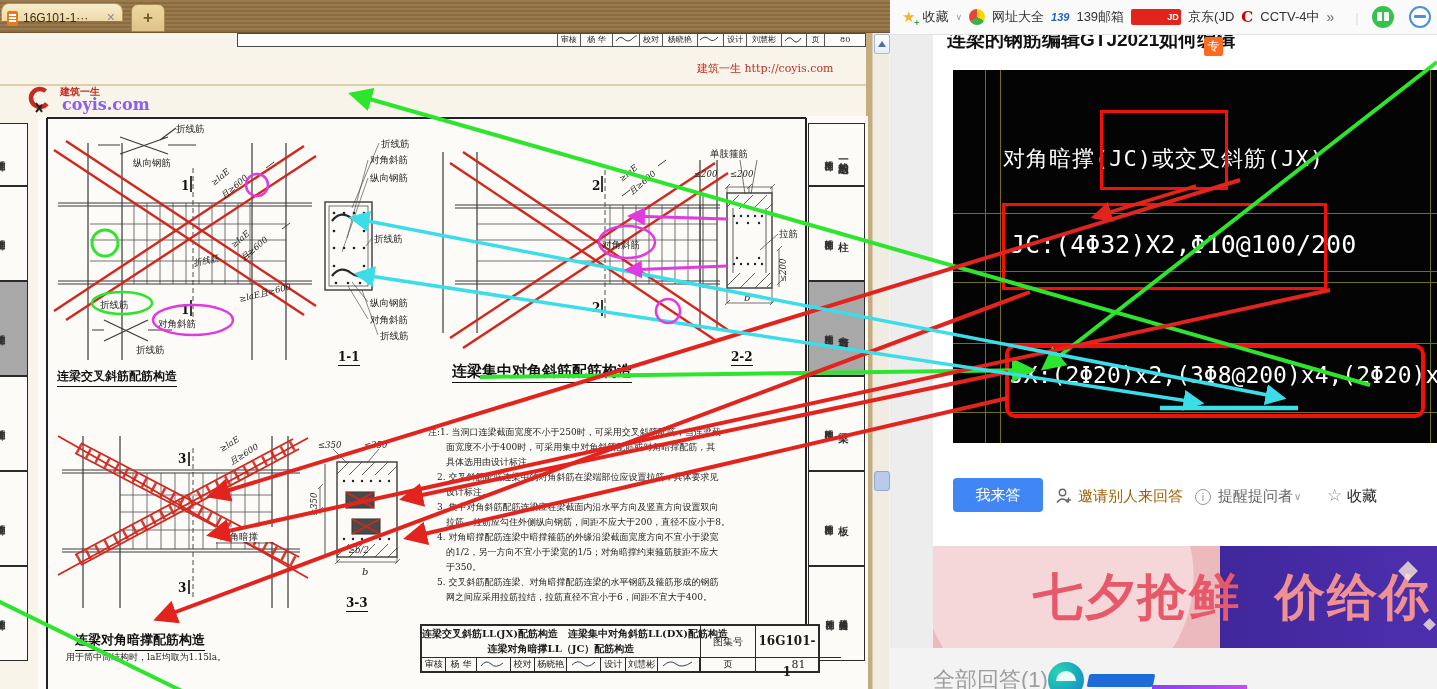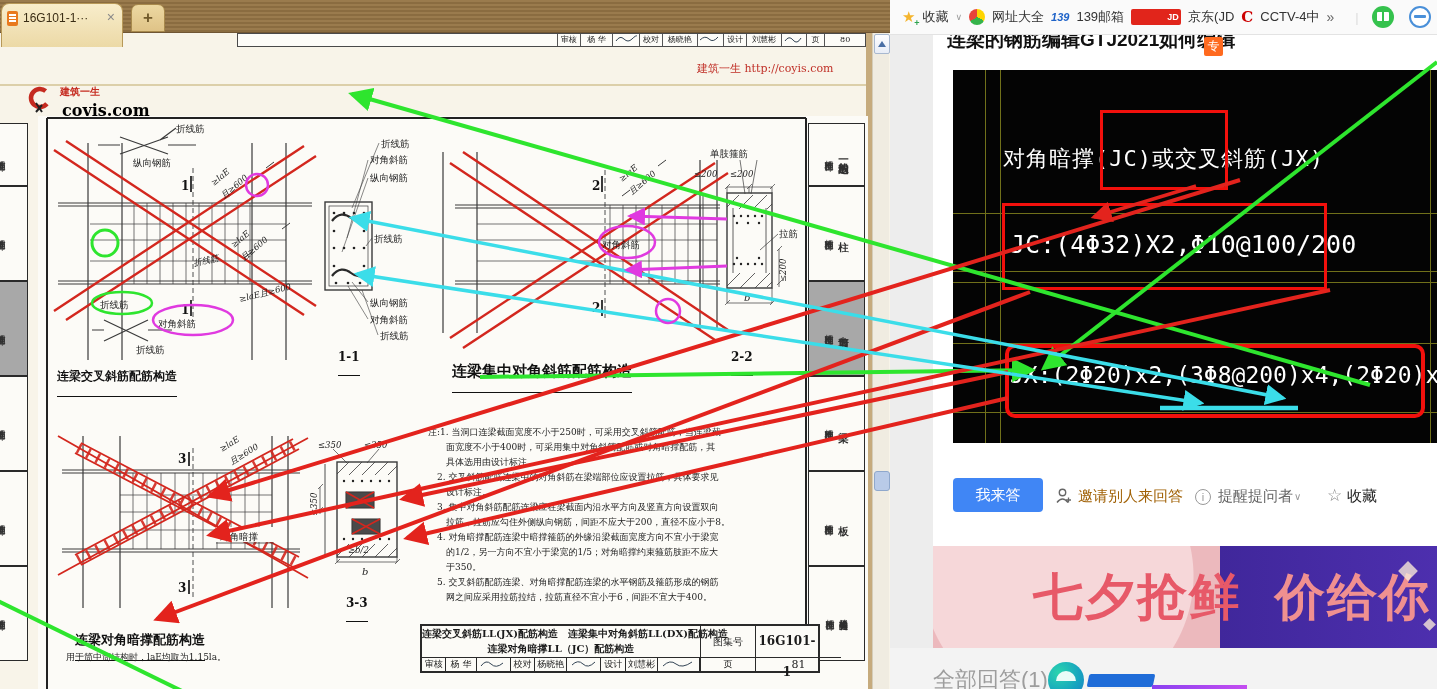--- a/index.html
+++ b/index.html
@@ -1,50 +1,50 @@
 <!DOCTYPE html>
 <html><head>
 <meta charset="utf-8">
 <style>
   html,body{margin:0;padding:0;background:#fff;}
   #app{position:relative;width:1437px;height:689px;overflow:hidden;font-family:"Liberation Sans",sans-serif;background:#fff;}
   
   .left-pane{position:absolute;left:0;top:0;width:890px;height:689px;background:#f8f4e9;}
   .tabbar{position:absolute;left:0;top:0;width:890px;height:32px;
     background:repeating-linear-gradient(0deg,#8a6c40 0 2px,#9a7b4d 2px 4px);border-bottom:1px solid #6f5533;}
-  .tab-active{position:absolute;left:1px;top:3px;width:122px;height:44px;border-radius:8px 8px 0 0;
+  .tab-active{position:absolute;left:1px;top:3px;width:122px;height:18px;border-radius:8px 8px 0 0;
     background:linear-gradient(#f8edcb,#ecd9a6);border:1px solid #b79858;border-bottom:none;box-sizing:border-box;}
   .tab-doc-icon{position:absolute;left:5px;top:7px;width:11px;height:15px;background:#e87a1e;border-radius:2px;}
   .tab-doc-icon:before{content:"";position:absolute;left:2px;top:3px;width:7px;height:1.5px;background:#fff;box-shadow:0 3px 0 #fff,0 6px 0 #fff;}
   .tab-title{position:absolute;left:21px;top:7px;font-size:12px;color:#3a2d15;white-space:nowrap;}
   .tab-close{position:absolute;right:7px;top:6px;font-size:14px;color:#8a8a8a;line-height:14px;}
   .tab-new{position:absolute;left:131px;top:4px;width:34px;height:28px;border-radius:7px 7px 0 0;
     background:linear-gradient(#ecd8a2,#dfc387);border:1px solid #a8894c;box-sizing:border-box;
     color:#715a2b;font-size:17px;font-weight:bold;text-align:center;line-height:25px;}
   .remnant-row{position:absolute;left:237px;top:33px;width:629px;height:14px;background:#fdfcf8;border:1px solid #4a4a4a;box-sizing:border-box;display:flex;}
   .remnant-row .sp{width:322px;border-right:1px solid #555;}
   .remnant-row .c{border-right:1px solid #555;font-size:8px;line-height:11px;text-align:center;color:#222;overflow:hidden;white-space:nowrap;font-family:"DejaVu Serif",serif;}
   .site-link{position:absolute;left:697px;top:61px;font-size:11px;color:#c03028;font-family:"DejaVu Serif",serif;white-space:nowrap;}
   .hdivider{position:absolute;left:0;top:84px;width:868px;height:2px;background:#dccfa9;}
   .logo{position:absolute;left:26px;top:85px;width:220px;height:30px;}
   .logo-swoosh{position:absolute;left:0;top:0;width:28px;height:28px;}
   .logo-brand{position:absolute;left:34px;top:0px;font-size:10px;color:#c52b20;font-weight:bold;}
-  .logo-domain{position:absolute;left:36px;top:16px;font-size:16px;font-weight:bold;color:#000000;font-family:"DejaVu Serif",serif;}
+  .logo-domain{position:absolute;left:36px;top:10px;font-size:16px;font-weight:bold;color:#8b5cf6;font-family:"DejaVu Serif",serif;}
   .drawing-svg{position:absolute;left:0;top:0;width:890px;height:689px;z-index:1;pointer-events:none;}
   
   .ltabs{position:absolute;left:-27px;top:0;z-index:2;}
   .rtabs{position:absolute;left:808px;top:0;z-index:2;}
   .sheet-tab{position:absolute;box-sizing:border-box;border:1.5px solid #2a2a2a;background:#fcfbf7;display:flex;justify-content:center;align-items:center;gap:2px;}
   .sheet-tab.sel{background:#a8a8a8;}
   .vtext{writing-mode:vertical-rl;text-orientation:upright;letter-spacing:0.5px;color:#2f2f2f;font-family:"DejaVu Serif",serif;}
   .vt-s{font-size:9px;} .vt-c{font-size:10.5px;font-weight:bold;} .vt-c6{font-size:8.5px;font-weight:bold;}
   
   .notes{position:absolute;left:428px;top:425px;width:306px;z-index:2;font-family:"DejaVu Serif",serif;color:#232323;}
   .note-line{font-size:9px;line-height:15px;white-space:pre;}
-  .cap{position:absolute;z-index:2;font-family:"DejaVu Serif",serif;font-weight:bold;color:#111;border-bottom:1.5px solid #111;padding-bottom:11px;white-space:nowrap;}
+  .cap{position:absolute;z-index:2;font-family:"DejaVu Serif",serif;font-weight:bold;color:#111;border-bottom:1.5px solid #111;padding-bottom:1px;white-space:nowrap;}
   .cap-sub{position:absolute;z-index:2;font-family:"DejaVu Serif",serif;font-size:9px;color:#222;white-space:nowrap;}
   .titleblock{position:absolute;left:420px;top:624px;width:400px;height:49px;background:#fcfbf7;border:2px solid #2a2a2a;box-sizing:border-box;z-index:2;font-family:"DejaVu Serif",serif;color:#1b1b1b;}
   .tb-titles{position:absolute;left:0;top:0;width:278px;height:31px;border-right:1px solid #2a2a2a;text-align:center;}
   .tb-titles div{font-size:10px;font-weight:bold;line-height:15px;white-space:nowrap;}
   .tb-row{position:absolute;left:0;top:31px;width:278px;height:14px;border-top:1px solid #2a2a2a;border-right:1px solid #2a2a2a;display:flex;box-sizing:border-box;}
   .tb-row .c{border-right:1px solid #2a2a2a;font-size:9px;line-height:13px;text-align:center;overflow:hidden;white-space:nowrap;}
   .tb-cell{position:absolute;box-sizing:border-box;text-align:center;}
   
   .edge-strip{position:absolute;left:866px;top:33px;width:6px;height:656px;background:#c6ab7d;}
   .vscroll{position:absolute;left:872px;top:33px;width:17px;height:656px;background:#f0ece1;border-left:1px solid #d5cdb9;box-sizing:border-box;}

